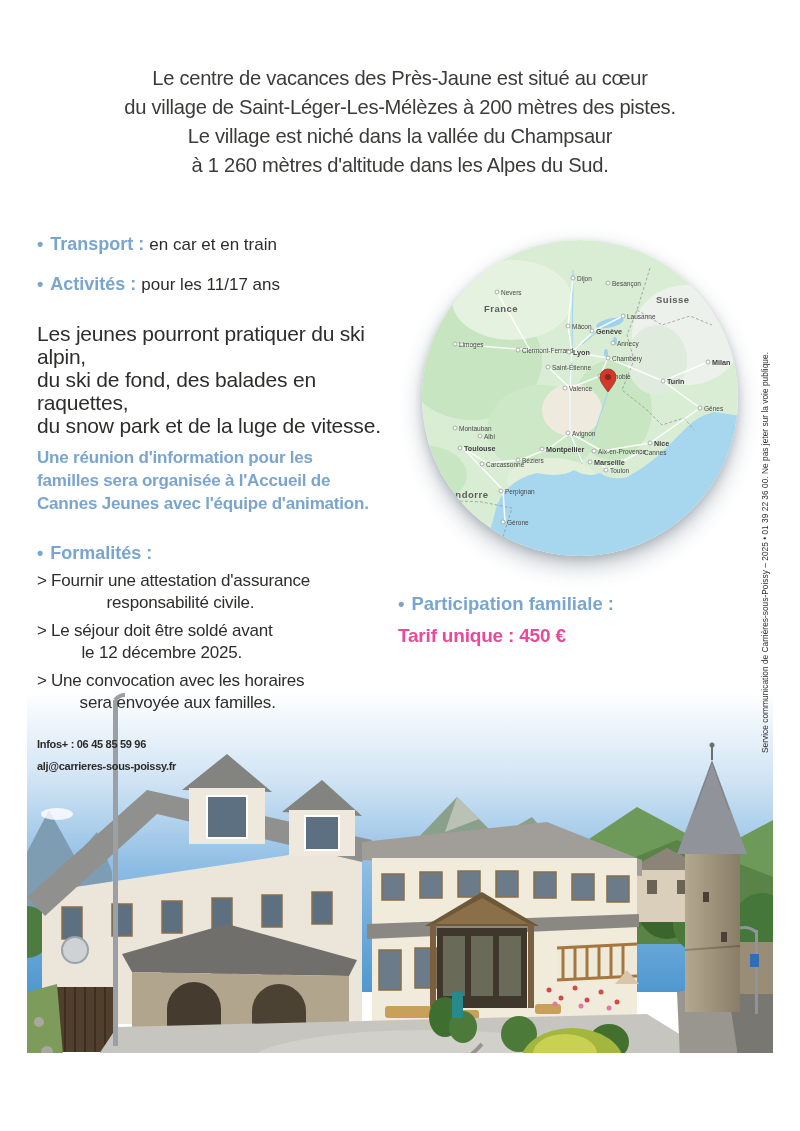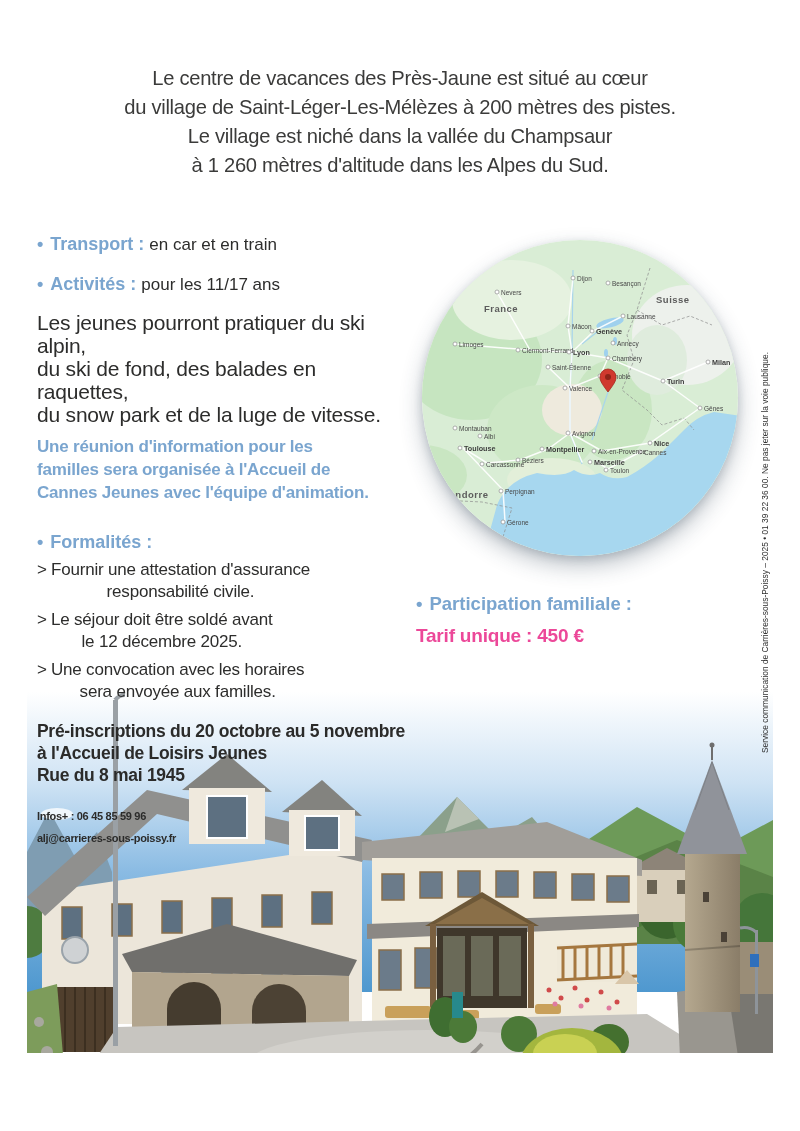--- a/index.html
+++ b/index.html
@@ -9,40 +9,40 @@
   .intro{position:absolute;top:63px;left:0;width:800px;text-align:center;
          font-size:21px;line-height:29px;color:#3b3b3a;letter-spacing:-0.3px;
          transform:scaleX(.96);transform-origin:50% 0;z-index:3;}
   
   .col-left{position:absolute;left:37px;top:232px;width:372px;z-index:3;}
   .h-row{font-size:18px;line-height:24px;}
   .bullet{color:#7aa5cf;font-weight:700;margin-right:7px;}
   .blue-label{color:#7aa5cf;font-weight:700;}
   .h-val{color:#2d2d2c;font-weight:400;font-size:17px;}
   .row-transport{margin-bottom:15px;}
-  .row-activites{margin-bottom:14px;}
+  .row-activites{margin-bottom:25px;}
   .para{font-size:21px;line-height:23px;white-space:pre-line;letter-spacing:-0.2px;margin-bottom:9px;}
   .para-blue{font-size:17px;line-height:23px;white-space:pre-line;letter-spacing:-0.2px;
              color:#7aa5cf;font-weight:700;margin-bottom:26px;}
   .row-formalites{margin-bottom:5px;}
   .f-list{list-style:none;margin:0;padding:0;}
   .f-list li{display:flex;font-size:17px;line-height:22px;letter-spacing:-0.2px;margin-bottom:6px;}
   .f-marker{width:14px;flex:0 0 14px;color:#2d2d2c;}
   .f-text{white-space:pre-line;text-align:center;}
   .registration{font-size:17.5px;line-height:22px;font-weight:700;color:#2b2b2a;
                 white-space:pre-line;letter-spacing:-0.3px;margin-top:17px;}
   .contact{font-size:11px;line-height:22px;font-weight:700;color:#2b2b2a;
            white-space:pre-line;letter-spacing:-0.3px;margin-top:19px;}
   
   .map-wrap{position:absolute;left:422px;top:240px;width:316px;height:316px;border-radius:50%;
             overflow:hidden;z-index:2;
             box-shadow:0 10px 22px rgba(40,60,80,.30),0 3px 8px rgba(40,60,80,.18);}
   .map-wrap svg{display:block;}
   
-  .participation{position:absolute;left:416px;top:592px;z-index:3;}
+  .participation{position:absolute;left:398px;top:592px;z-index:3;}
   .participation .h-row{font-size:18.5px;}
   .tarif{font-size:19px;font-weight:700;color:#ec4899;margin-top:9px;letter-spacing:-0.2px;}
   
   .print-note{position:absolute;top:330px;right:26px;height:445px;width:14px;
               writing-mode:vertical-rl;transform:rotate(180deg);white-space:nowrap;
               font-size:8.4px;color:#2e2e2e;text-align:center;z-index:3;}
   
   .photo{position:absolute;left:27px;top:692px;width:746px;height:410px;z-index:1;}
 </style>
 </head>
@@ -85,23 +85,20 @@
         <span class="f-marker">&gt;</span>
         <span class="f-text">Le séjour doit être soldé avant
 le 12 décembre 2025.</span>
       </li>
       <li>
         <span class="f-marker">&gt;</span>
         <span class="f-text">Une convocation avec les horaires
 sera envoyée aux familles.</span>
       </li>
     </ul>
-    <div class="registration">Pré-inscriptions du 20 octobre au 5 novembre
-à l'Accueil de Loisirs Jeunes
-Rue du 8 mai 1945</div>
     <div class="contact">Infos+ : 06 45 85 59 96
 alj@carrieres-sous-poissy.fr</div>
   </div>
 
   <div class="map-wrap">
     <svg id="map-svg" width="316" height="316" viewBox="0 0 316 316" xmlns="http://www.w3.org/2000/svg">
 
       <rect x="0" y="0" width="316" height="316" fill="#d9edd5"></rect>
 
       <g>

